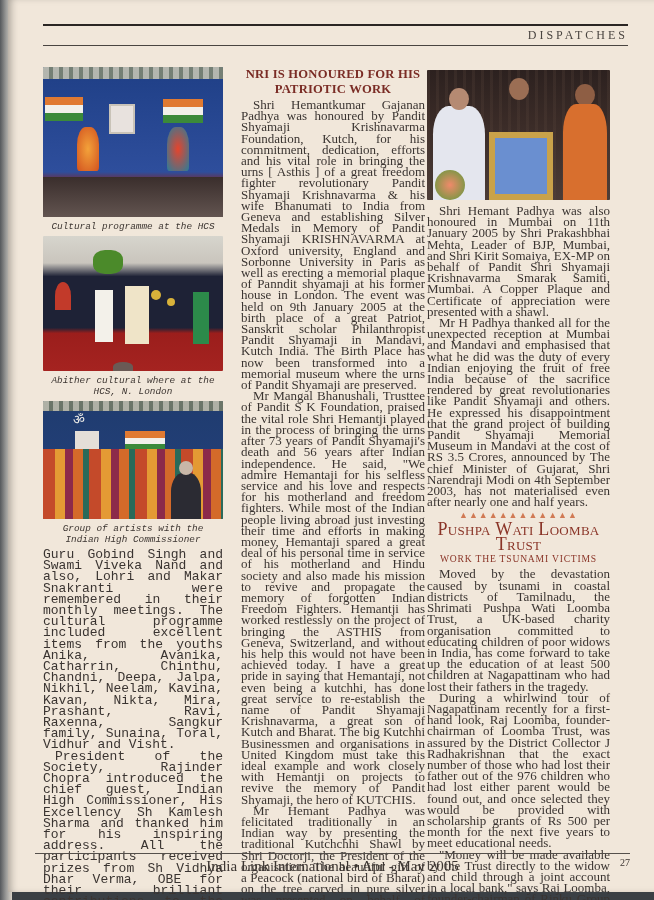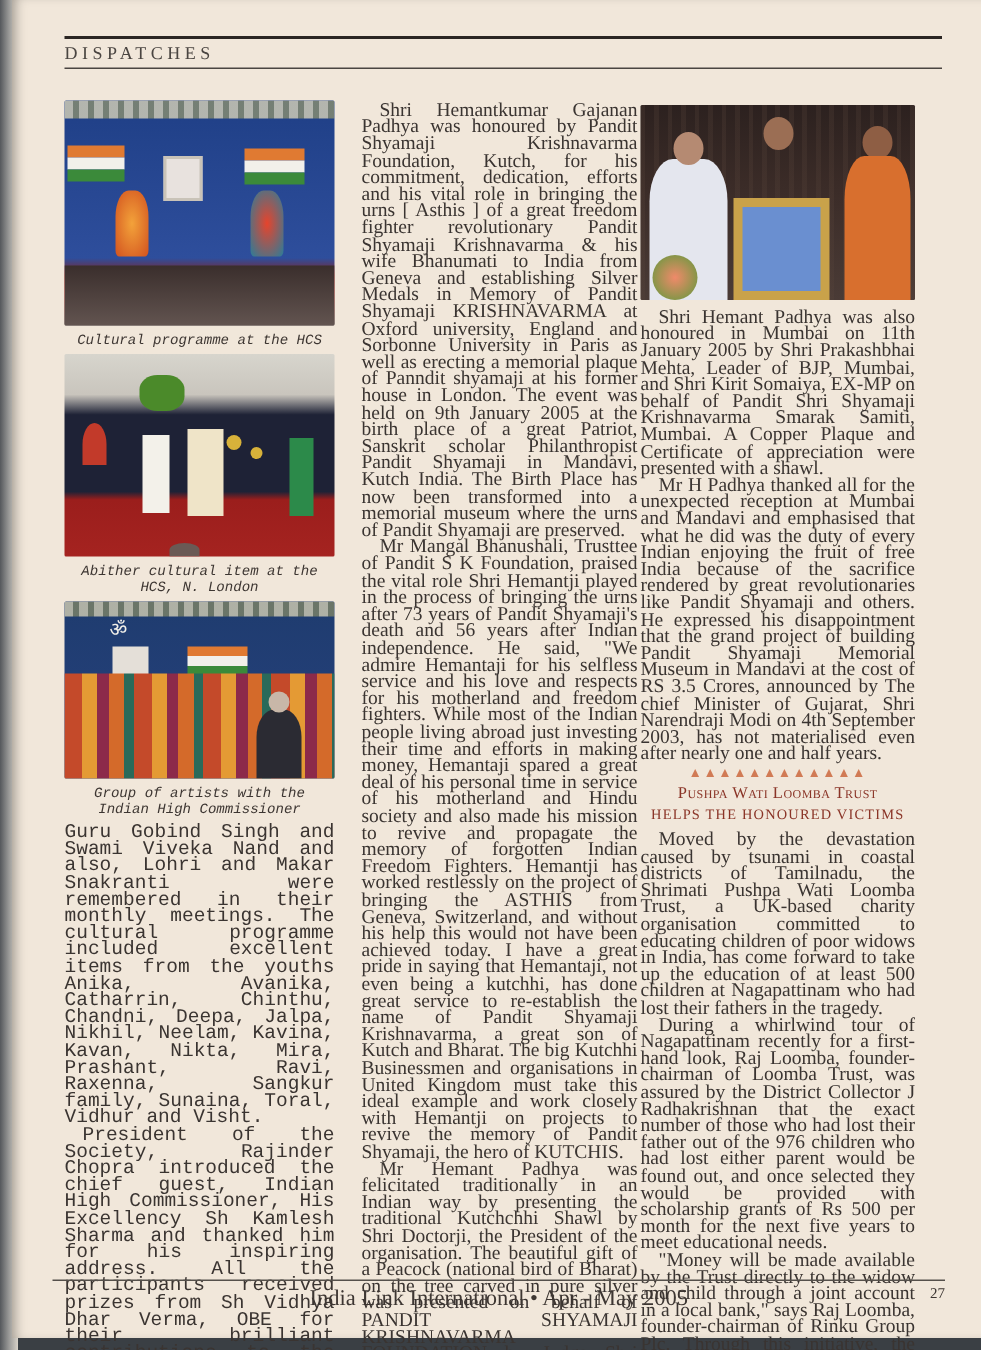--- a/index.html
+++ b/index.html
@@ -13,21 +13,21 @@
     position: absolute; left: 8px; top: 0; width: 646px; height: 892px;
     background: #f1e7da;
     box-shadow: inset 6px 0 8px -4px rgba(0,0,0,0.35);
   }
   .spine {
     position: absolute; left: 0; top: 0; width: 12px; height: 900px;
     background: linear-gradient(to right, #55585c, #9a9a98 50%, #d8d2c8);
   }
   .header-rule-top { position: absolute; left: 35px; top: 24px; width: 585px; height: 2px; background: #2b2623; }
   .header-title {
-    position: absolute; left: 35px; top: 28px; width: 585px; text-align: left;
+    position: absolute; left: 35px; top: 28px; width: 585px; text-align: right;
     font-size: 12px; letter-spacing: 3px; color: #4a4541;
   }
   .header-rule-bot { position: absolute; left: 35px; top: 45px; width: 585px; height: 1px; background: #4a4541; }
 
   .col { position: absolute; top: 67px; }
   .col-left { left: 43px; width: 180px; font-family: Liberation Mono, monospace; }
   .col-mid { left: 241px; width: 184px; }
   .col-right { left: 437px; width: 183px; }
 
   .photo {
@@ -40,21 +40,21 @@
   p {
     margin: 0; font-size: 13px; line-height: 11.2px; text-align: justify;
     text-indent: 12px; hyphens: none;
   }
   p.noindent { text-indent: 0; }
   h2.art-title {
     margin: 0 0 2px; text-align: center; color: #7a2c25;
     font-size: 12.6px; line-height: 15px; font-weight: bold; letter-spacing: 0.2px;
   }
   .trust-title {
-    text-align: center; color: #8a3427; font-size: 11px; font-variant: small-caps;
+    text-align: center; color: #8a3427; font-size: 18px; font-variant: small-caps;
     letter-spacing: 0.3px; margin-top: 2px; line-height: 15px;
   }
   .trust-sub {
     text-align: center; color: #8a3427; font-size: 9.6px; letter-spacing: 0.8px;
     margin: 1px 0 3px; line-height: 12px;
   }
   .triangles { text-align: center; color: #d17b55; font-size: 9px; letter-spacing: 1px; line-height: 10px; }
 
   .footer-rule { position: absolute; left: 10px; top: 853px; width: 612px; height: 1px; background: #55504b; }
   .footer-text { position: absolute; left: 10px; top: 858px; width: 612px; text-align: center; font-size: 15px; color: #3d3632; }
@@ -96,40 +96,41 @@
     <div class="photo ph2" style="height:135px;">
       <div class="shape" style="left:50px;top:14px;width:30px;height:24px;background:#4b8a2a;border-radius:40%"></div>
       <div class="shape" style="left:12px;top:46px;width:16px;height:28px;background:#c23a2a;border-radius:50% 50% 0 0"></div>
       <div class="shape" style="left:52px;top:54px;width:18px;height:52px;background:#f3f1ea"></div>
       <div class="shape" style="left:82px;top:50px;width:24px;height:58px;background:#efe4c8"></div>
       <div class="shape" style="left:150px;top:56px;width:16px;height:52px;background:#2c8a4a"></div>
       <div class="shape" style="left:108px;top:54px;width:10px;height:10px;background:#d8b23a;border-radius:50%"></div>
       <div class="shape" style="left:124px;top:62px;width:8px;height:8px;background:#d8b23a;border-radius:50%"></div>
       <div class="shape" style="left:70px;top:126px;width:20px;height:9px;background:#6a5a55;border-radius:50% 50% 0 0"></div>
     </div>
-    <div class="caption">Abither cultural item at the HCS, N. London</div>
+    <div class="caption">Abither cultural where at the HCS, N. London</div>
 
     <div class="photo ph3" style="height:118px;">
       <div class="shape" style="left:0;top:0;width:180px;height:10px;background:repeating-linear-gradient(90deg,#d3ceb3 0 6px,#7e8467 6px 10px);opacity:.8"></div>
       <div class="shape" style="left:30px;top:14px;width:14px;height:12px;color:#f2f0ea;font-size:13px;line-height:12px">ॐ</div>
       <div class="shape" style="left:32px;top:30px;width:24px;height:20px;background:#e4dfd8"></div>
       <div class="shape" style="left:82px;top:30px;width:40px;height:20px;background:linear-gradient(#e07a32 33%,#f2f0ea 33% 66%,#3b8a3a 66%)"></div>
       <div class="shape" style="left:0;top:48px;width:180px;height:70px;background:repeating-linear-gradient(90deg,#c44a2a 0 12px,#e49a34 12px 22px,#8c2a4a 22px 30px,#d46a2a 30px 40px,#2a6a5a 40px 46px);"></div>
       <div class="shape" style="left:128px;top:72px;width:30px;height:46px;background:#2b2b33;border-radius:40% 40% 0 0"></div>
       <div class="shape" style="left:136px;top:60px;width:14px;height:14px;background:#c8b7a8;border-radius:50%"></div>
     </div>
     <div class="caption">Group of artists with the Indian High Commissioner</div>
 
     <p class="noindent">Guru Gobind Singh and Swami Viveka Nand and also, Lohri and Makar Snakranti were remembered in their monthly meetings. The cultural programme included excellent items from the youths Anika, Avanika, Catharrin, Chinthu, Chandni, Deepa, Jalpa, Nikhil, Neelam, Kavina, Kavan, Nikta, Mira, Prashant, Ravi, Raxenna, Sangkur family, Sunaina, Toral, Vidhur and Visht.</p>
     <p>President of the Society, Rajinder Chopra introduced the chief guest, Indian High Commissioner, His Excellency Sh Kamlesh Sharma and thanked him for his inspiring address. All the participants received prizes from Sh Vidhya Dhar Verma, OBE for their brilliant contributions to the highly enjoyable event. The celebration concluded with preeti-bhojan (dinner) courtesy of Munjal family.</p>
     <p>A Tsunami Disaster Appeal by Sh Arjan Sharma, the vice president of the Sewa International, brought a generous donations of £2021.00.</p>
     <div class="triangles" style="margin-top:6px;">▲▲▲▲▲▲</div>
   </div>
 
   <div class="col col-mid" style="left:233px;top:67px;">
+    <h2 class="art-title">NRI IS HONOURED FOR HIS PATRIOTIC WORK</h2>
     <p>Shri Hemantkumar Gajanan Padhya was honoured by Pandit Shyamaji Krishnavarma Foundation, Kutch, for his commitment, dedication, efforts and his vital role in bringing the urns [ Asthis ] of a great freedom fighter revolutionary Pandit Shyamaji Krishnavarma &amp; his wife Bhanumati to India from Geneva and establishing Silver Medals in Memory of Pandit Shyamaji KRISHNAVARMA at Oxford university, England and Sorbonne University in Paris as well as erecting a memorial plaque of Panndit shyamaji at his former house in London. The event was held on 9th January 2005 at the birth place of a great Patriot, Sanskrit scholar Philanthropist Pandit Shyamaji in Mandavi, Kutch India. The Birth Place has now been transformed into a memorial museum where the urns of Pandit Shyamaji are preserved.</p>
     <p>Mr Mangal Bhanushali, Trusttee of Pandit S K Foundation, praised the vital role Shri Hemantji played in the process of bringing the urns after 73 years of Pandit Shyamaji's death and 56 years after Indian independence. He said, "We admire Hemantaji for his selfless service and his love and respects for his motherland and freedom fighters. While most of the Indian people living abroad just investing their time and efforts in making money, Hemantaji spared a great deal of his personal time in service of his motherland and Hindu society and also made his mission to revive and propagate the memory of forgotten Indian Freedom Fighters. Hemantji has worked restlessly on the project of bringing the ASTHIS from Geneva, Switzerland, and without his help this would not have been achieved today. I have a great pride in saying that Hemantaji, not even being a kutchhi, has done great service to re-establish the name of Pandit Shyamaji Krishnavarma, a great son of Kutch and Bharat. The big Kutchhi Businessmen and organisations in United Kingdom must take this ideal example and work closely with Hemantji on projects to revive the memory of Pandit Shyamaji, the hero of KUTCHIS.</p>
     <p>Mr Hemant Padhya was felicitated traditionally in an Indian way by presenting the traditional Kutchchhi Shawl by Shri Doctorji, the President of the organisation. The beautiful gift of a Peacock (national bird of Bharat) on the tree carved in pure silver was presented on behalf of PANDIT SHYAMAJI KRISHNAVARMA FOUNDATION by Judge Shri Sureshkumar Madhusudan Padhya, coincidently from long lost ancestral Padhya Family. The event also turned into a memorable reunion of two members of the Padhya family who originally hailed from Sidhdhpur. The mayor of Mandavi, Shri Chandubhai Bhanushali along with other prominent personalities of Mandavi and Bhuj and members of the organisations were also present.</p>
   </div>
 
   <div class="col col-right" style="left:419px;top:70px;">
     <div class="photo ph4" style="height:130px;">
       <div class="shape" style="left:0;top:0;width:183px;height:130px;background:repeating-linear-gradient(90deg,rgba(90,70,60,.25) 0 3px,transparent 3px 9px)"></div>
       <div class="shape" style="left:6px;top:36px;width:52px;height:94px;background:#e4e6ee;border-radius:30% 30% 0 0"></div>
       <div class="shape" style="left:22px;top:18px;width:20px;height:22px;background:#b58a72;border-radius:50%"></div>
@@ -138,21 +139,21 @@
       <div class="shape" style="left:136px;top:34px;width:44px;height:96px;background:#d86f2e;border-radius:30% 30% 0 0"></div>
       <div class="shape" style="left:62px;top:62px;width:64px;height:68px;background:#c9a24a;"></div>
       <div class="shape" style="left:68px;top:68px;width:52px;height:56px;background:#6a8fd0;"></div>
       <div class="shape" style="left:8px;top:100px;width:30px;height:30px;background:radial-gradient(#f08a6a,#5a9a3a);border-radius:50%"></div>
     </div>
     <div style="height:5px"></div>
     <p>Shri Hemant Padhya was also honoured in Mumbai on 11th January 2005 by Shri Prakashbhai Mehta, Leader of BJP, Mumbai, and Shri Kirit Somaiya, EX-MP on behalf of Pandit Shri Shyamaji Krishnavarma Smarak Samiti, Mumbai. A Copper Plaque and Certificate of appreciation were presented with a shawl.</p>
     <p>Mr H Padhya thanked all for the unexpected reception at Mumbai and Mandavi and emphasised that what he did was the duty of every Indian enjoying the fruit of free India because of the sacrifice rendered by great revolutionaries like Pandit Shyamaji and others. He expressed his disappointment that the grand project of building Pandit Shyamaji Memorial Museum in Mandavi at the cost of RS 3.5 Crores, announced by The chief Minister of Gujarat, Shri Narendraji Modi on 4th September 2003, has not materialised even after nearly one and half years.</p>
     <div class="triangles" style="margin-top:3px;">▲▲▲▲▲▲▲▲▲▲▲▲</div>
     <div class="trust-title">Pushpa Wati Loomba Trust</div>
-    <div class="trust-sub">HELPS THE HONOURED VICTIMS</div>
+    <div class="trust-sub">WORK THE TSUNAMI VICTIMS</div>
     <p>Moved by the devastation caused by tsunami in coastal districts of Tamilnadu, the Shrimati Pushpa Wati Loomba Trust, a UK-based charity organisation committed to educating children of poor widows in India, has come forward to take up the education of at least 500 children at Nagapattinam who had lost their fathers in the tragedy.</p>
     <p>During a whirlwind tour of Nagapattinam recently for a first-hand look, Raj Loomba, founder-chairman of Loomba Trust, was assured by the District Collector J Radhakrishnan that the exact number of those who had lost their father out of the 976 children who had lost either parent would be found out, and once selected they would be provided with scholarship grants of Rs 500 per month for the next five years to meet educational needs.</p>
     <p>"Money will be made available by the Trust directly to the widow and child through a joint account in a local bank," says Raj Loomba, founder-chairman of Rinku Group Plc. Through this initiative, the Trust would be spending Rs 20 lakh per annum for the next five years. Already, the Trust has taken steps to address the myriad social problems faced by widows of India. It has in its register 1,100 children of widows under the scholarship programme in10 States of Delhi, Orissa,</p>
   </div>
 
   <div class="footer-rule" style="left:27px;width:595px;"></div>
   <div class="footer-text" style="left:27px;width:595px;">India Link International • Apr - May 2005</div>
   <div class="page-num">27</div>
 </div>
 

